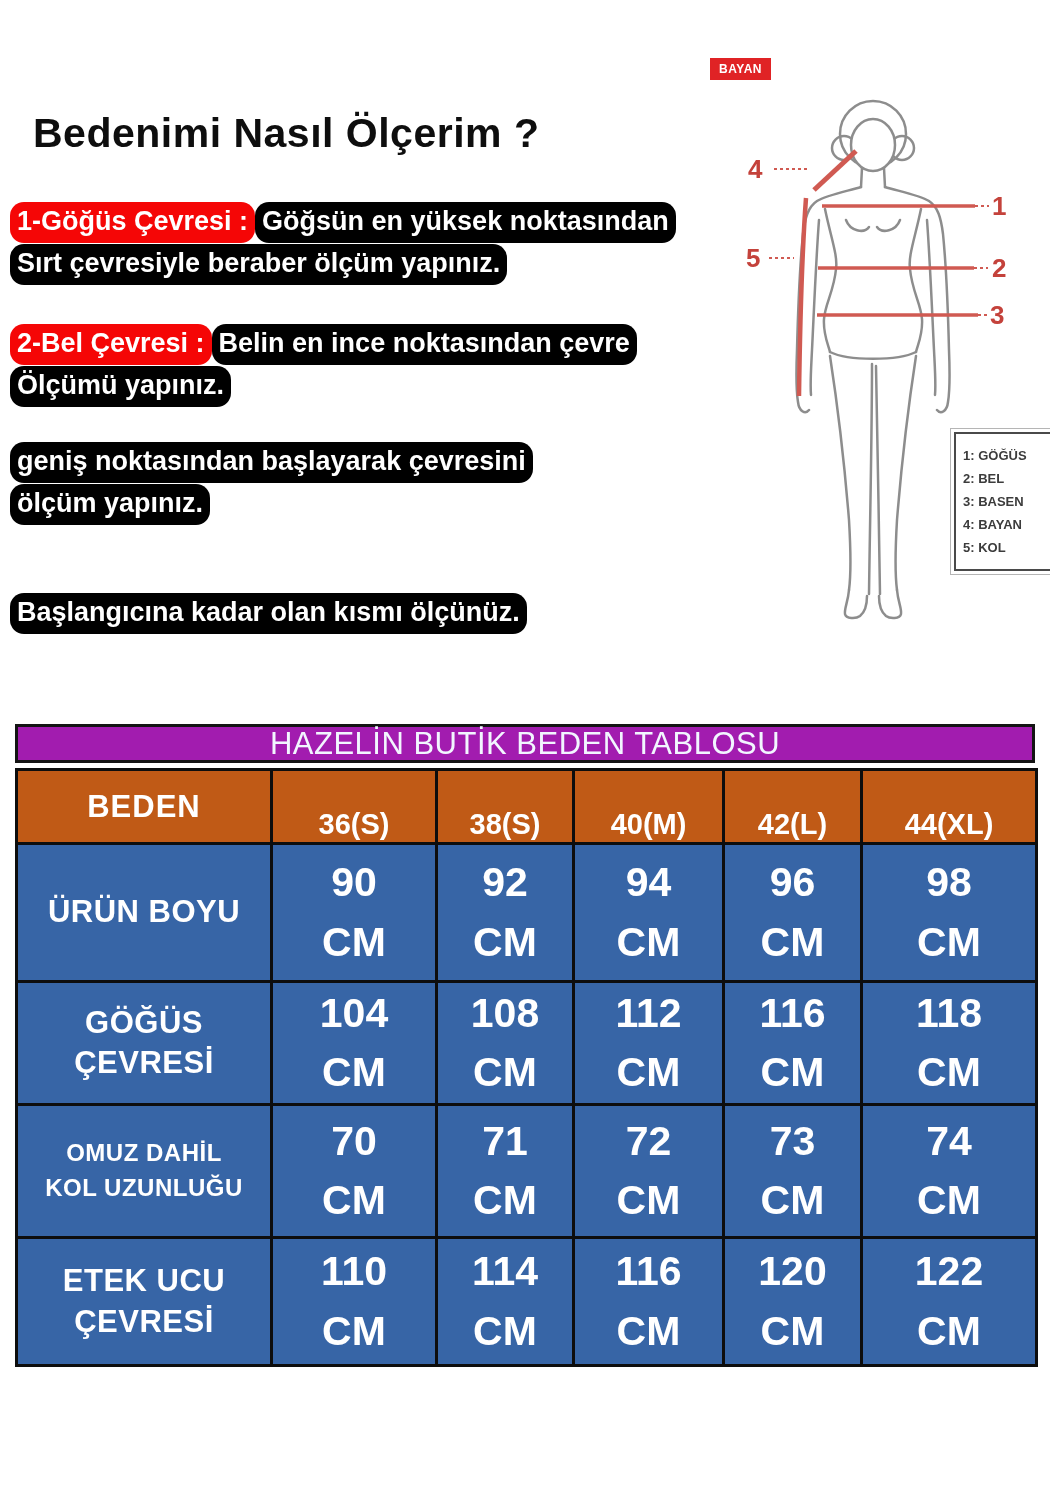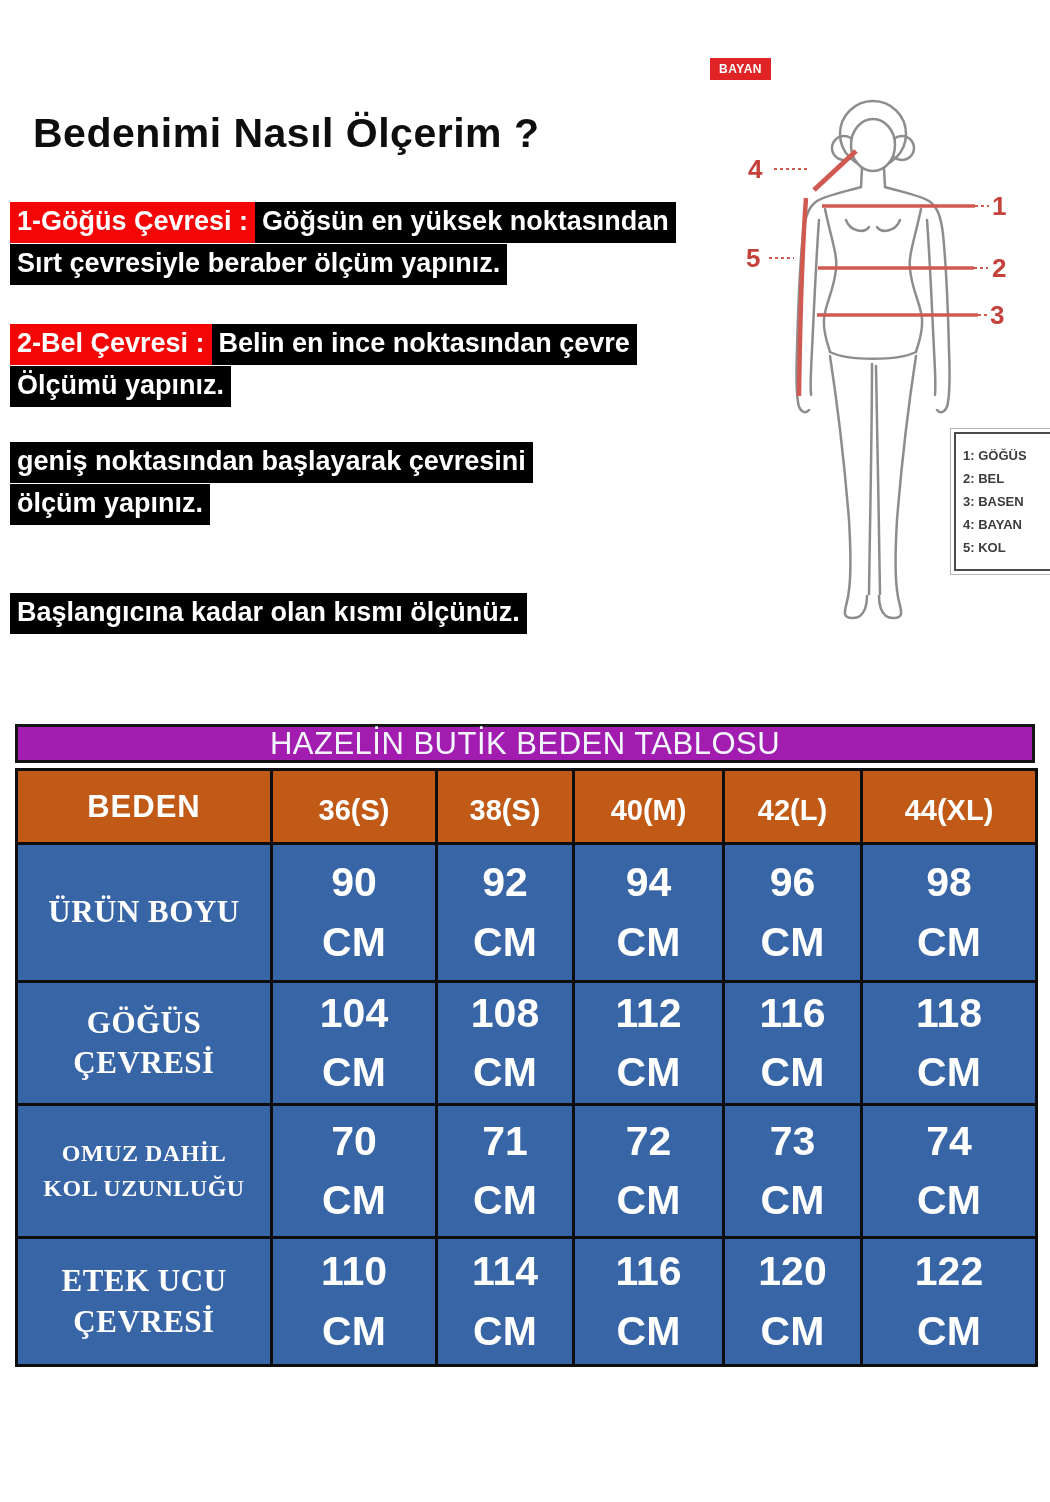--- a/index.html
+++ b/index.html
@@ -14,21 +14,21 @@
     position:absolute; left:33px; top:110px;
     font-size:41px; font-weight:bold; color:#0e0e0e; letter-spacing:.5px;
     white-space:nowrap;
   }
 
   
   .instr { position:absolute; left:10px; width:720px; }
   .iline { white-space:nowrap; margin-bottom:1px; }
   .hl {
     display:inline-block; color:#ffffff; font-weight:bold;
-    font-size:27px; line-height:31px; padding:4px 7px 6px 7px;
+    font-size:27px; line-height:31px; padding:4px 7px 6px 7px;border-radius:14px;
   }
   .hl.red { background:#f50606; }
   .hl.blk { background:#000000; }
   #instr1 { top:202px; }
   #instr2 { top:324px; }
   #instr3 { top:442px; }
   #instr4 { top:593px; }
 
   
   .figure { position:absolute; left:698px; top:48px; width:352px; height:625px; }
@@ -60,26 +60,26 @@
     position:absolute; left:15px; top:768px; width:1020px;
     border-collapse:collapse; table-layout:fixed;
   }
   table.size td {
     border:3px solid #0d0d0d; background:#3765a6;
     text-align:center; vertical-align:middle;
     color:#ffffff; font-weight:bold; padding:0;
   }
   tr.hdr td { background:#c05a16; height:74px; }
   tr.hdr td.beden { font-size:31px; letter-spacing:1px; }
-  tr.hdr td.size-col { font-size:29px; vertical-align:bottom; padding-bottom:15px; }
+  tr.hdr td.size-col { font-size:29px; vertical-align:bottom; padding-bottom:1px; }
   tr.r1 { height:138px; }
   tr.r2 { height:123px; }
   tr.r3 { height:133px; }
   tr.r4 { height:128px; }
-  .row-label { font-size:31px; line-height:1.3; letter-spacing:.5px;font-family:Liberation Serif, serif; }
+  .row-label { font-size:31px; line-height:1.3; letter-spacing:.5px; }
   .row-label.small { font-size:24px; line-height:1.45; }
   .num  { font-size:41px; line-height:1.15; }
   .unit { font-size:41px; line-height:1.15; margin-top:12px; }
 </style>
 </head>
 <body>
 
 <div class="page-title">Bedenimi Nasıl Ölçerim ?</div>
 
 <div class="instr" id="instr1">

